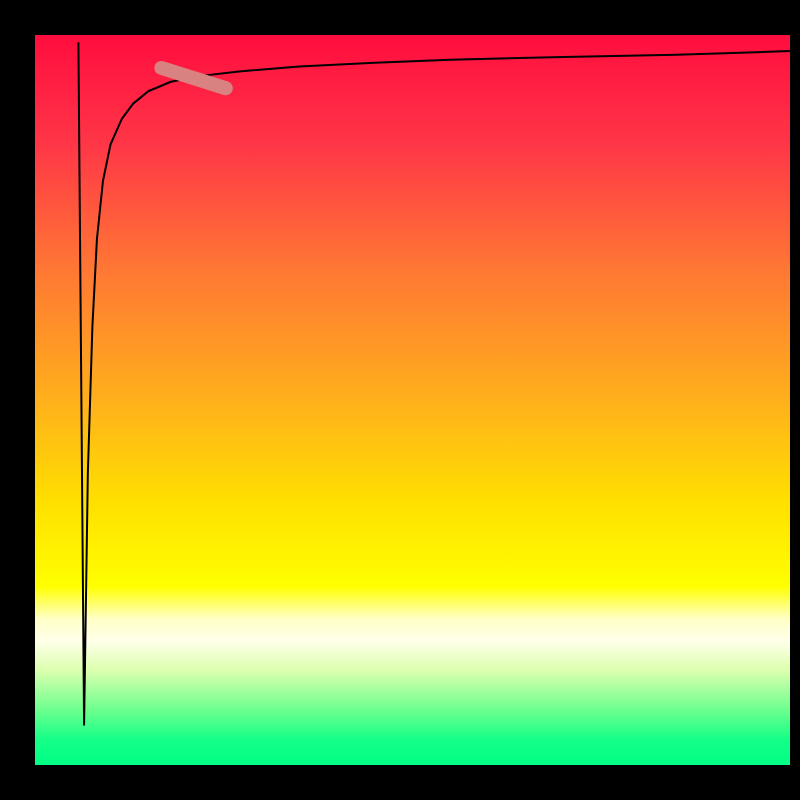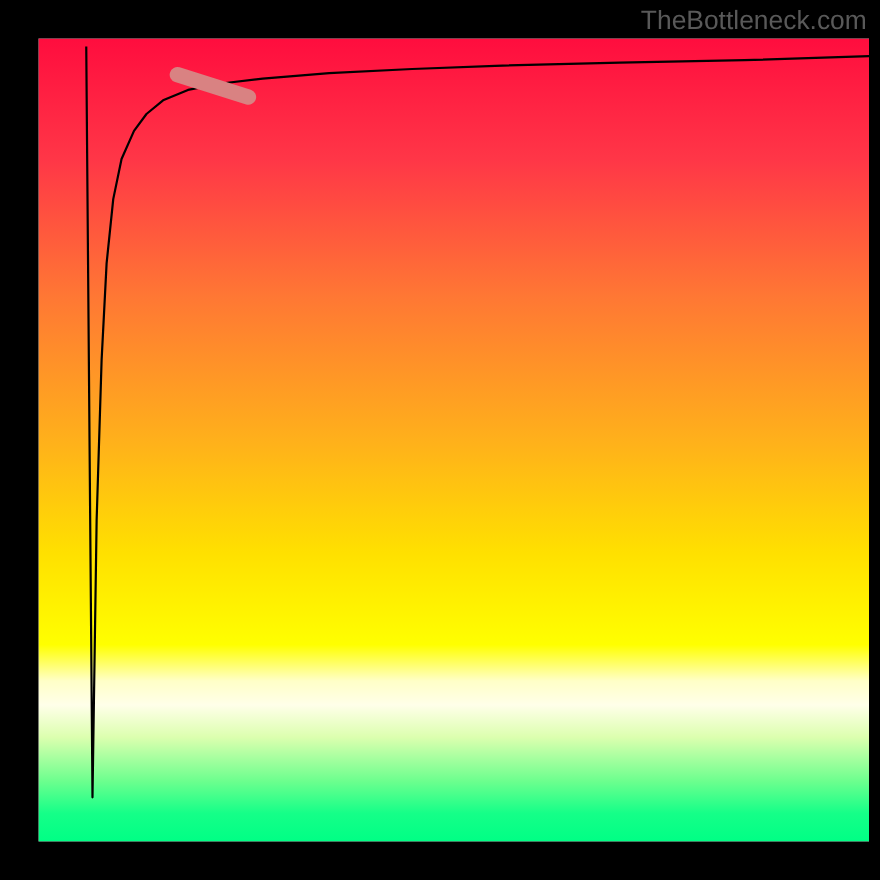--- a/index.html
+++ b/index.html
@@ -29,21 +29,20 @@
       z-index: 10;
     }
     svg {
       display: block;
     }
   </style>
 </head>
 <body>
 
 <div class="chart-container">
-  <div class="attribution">TheBottleneck.com</div>
   <svg width="800" height="800" viewBox="0 0 800 800">
     <defs>
       <linearGradient id="bg-gradient" x1="0" y1="0" x2="0" y2="1">
 
       <stop offset="0%" stop-color="#FF0D3E"></stop>
           <stop offset="15%" stop-color="#FF3647"></stop>
           <stop offset="32%" stop-color="#FF7734"></stop>
           <stop offset="50%" stop-color="#FFB01B"></stop>
           <stop offset="64%" stop-color="#FFE000"></stop>
           <stop offset="75.5%" stop-color="#FFFF00"></stop>

